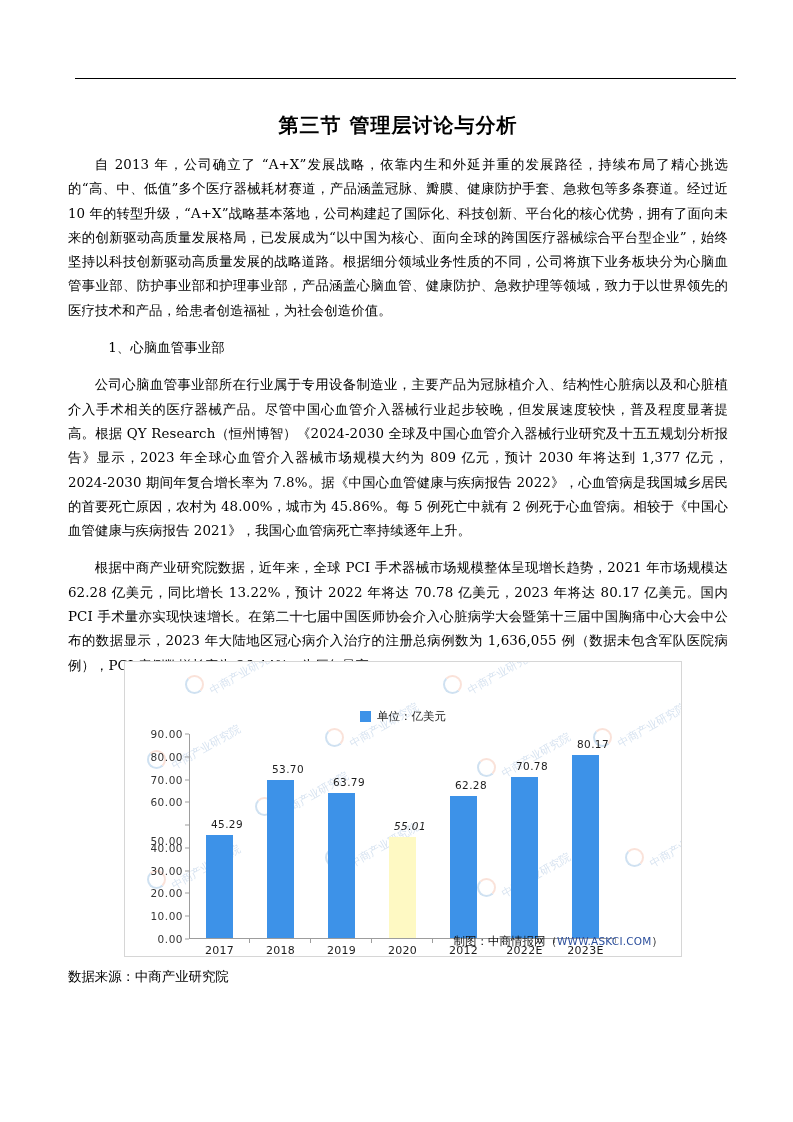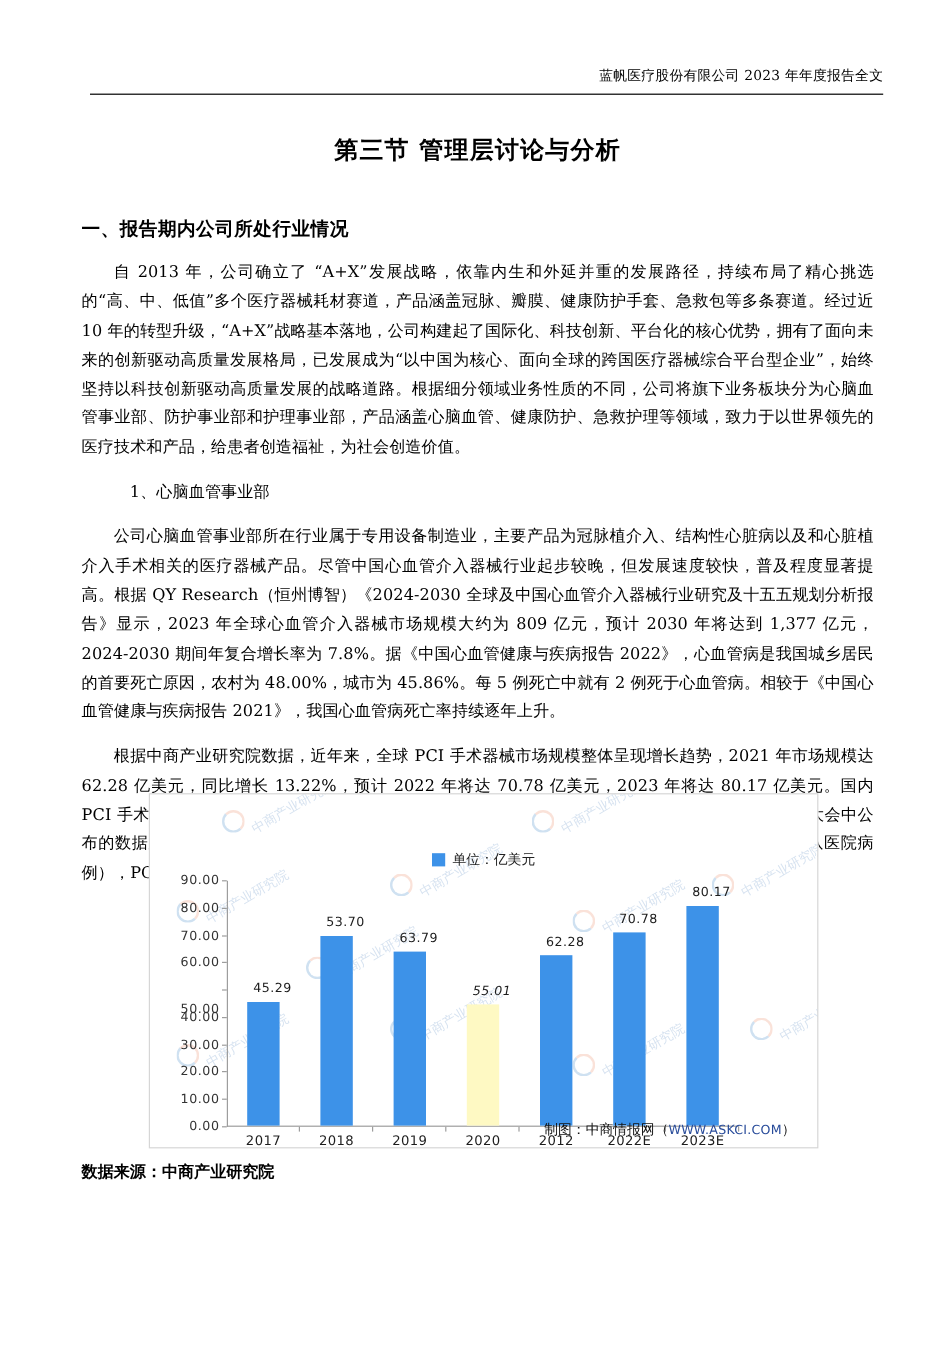--- a/index.html
+++ b/index.html
@@ -272,34 +272,31 @@
     letter-spacing: 0.2px;
   }
 
   .source-note {
     position: absolute;
     left: 68px;
     top: 968px;
     font-family: "DejaVu Serif", "Liberation Serif", serif;
     font-size: 13.4px;
     color: #000;
-    font-weight: bold;
   }
 </style>
 </head>
 <body>
 
 <div class="page">
 
-  <div class="header">蓝帆医疗股份有限公司 2023 年年度报告全文</div>
   <div class="header-rule"></div>
 
   <div class="content">
     <h1 class="doc-title">第三节  管理层讨论与分析</h1>
-    <h2 class="section-heading">一、报告期内公司所处行业情况</h2>
 
     <p class="para">自 2013 年，公司确立了 “A+X”发展战略，依靠内生和外延并重的发展路径，持续布局了精心挑选的“高、中、低值”多个医疗器械耗材赛道，产品涵盖冠脉、瓣膜、健康防护手套、急救包等多条赛道。经过近 10 年的转型升级，“A+X”战略基本落地，公司构建起了国际化、科技创新、平台化的核心优势，拥有了面向未来的创新驱动高质量发展格局，已发展成为“以中国为核心、面向全球的跨国医疗器械综合平台型企业”，始终坚持以科技创新驱动高质量发展的战略道路。根据细分领域业务性质的不同，公司将旗下业务板块分为心脑血管事业部、防护事业部和护理事业部，产品涵盖心脑血管、健康防护、急救护理等领域，致力于以世界领先的医疗技术和产品，给患者创造福祉，为社会创造价值。</p>
     <p class="para sub-item">1、心脑血管事业部</p>
     <p class="para tight">公司心脑血管事业部所在行业属于专用设备制造业，主要产品为冠脉植介入、结构性心脏病以及和心脏植介入手术相关的医疗器械产品。尽管中国心血管介入器械行业起步较晚，但发展速度较快，普及程度显著提高。根据 QY Research（恒州博智）《2024-2030 全球及中国心血管介入器械行业研究及十五五规划分析报告》显示，2023 年全球心血管介入器械市场规模大约为 809 亿元，预计 2030 年将达到 1,377 亿元，2024-2030 期间年复合增长率为 7.8%。据《中国心血管健康与疾病报告 2022》，心血管病是我国城乡居民的首要死亡原因，农村为 48.00%，城市为 45.86%。每 5 例死亡中就有 2 例死于心血管病。相较于《中国心血管健康与疾病报告 2021》，我国心血管病死亡率持续逐年上升。</p>
     <p class="para tight">根据中商产业研究院数据，近年来，全球 PCI 手术器械市场规模整体呈现增长趋势，2021 年市场规模达 62.28 亿美元，同比增长 13.22%，预计 2022 年将达 70.78 亿美元，2023 年将达 80.17 亿美元。国内 PCI 手术量亦实现快速增长。在第二十七届中国医师协会介入心脏病学大会暨第十三届中国胸痛中心大会中公布的数据显示，2023 年大陆地区冠心病介入治疗的注册总病例数为 1,636,055 例（数据未包含军队医院病例），PCI 病例数增长率为 26.44%，为历年最高。</p>
   </div>
 
   <div class="figure">
 
     <div class="wm-layer">

